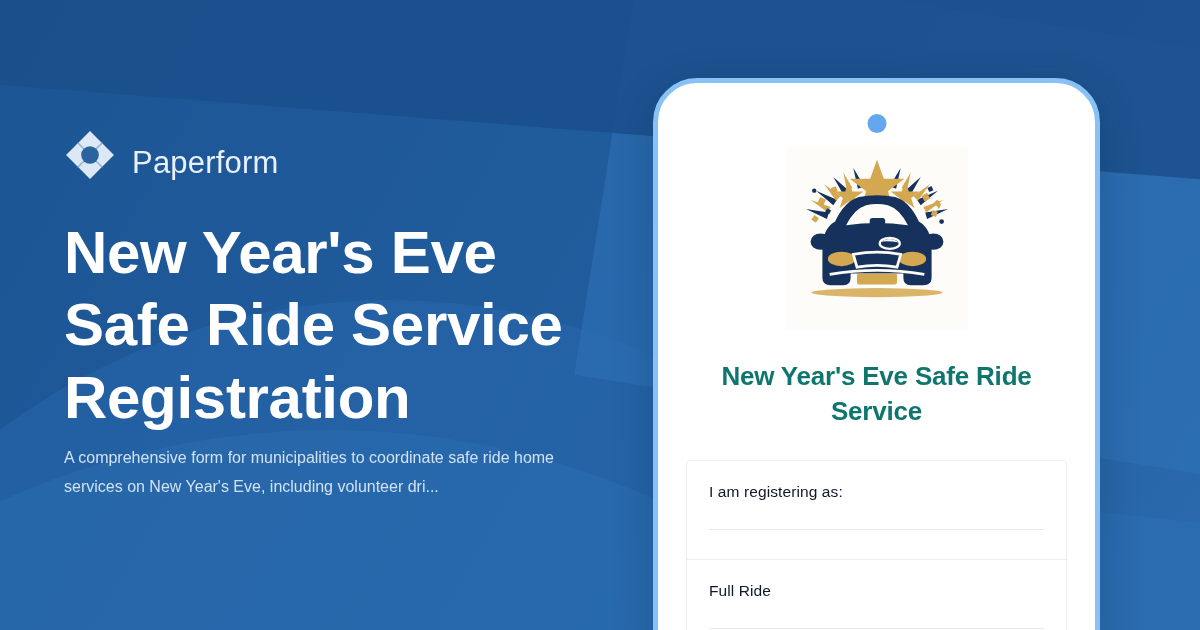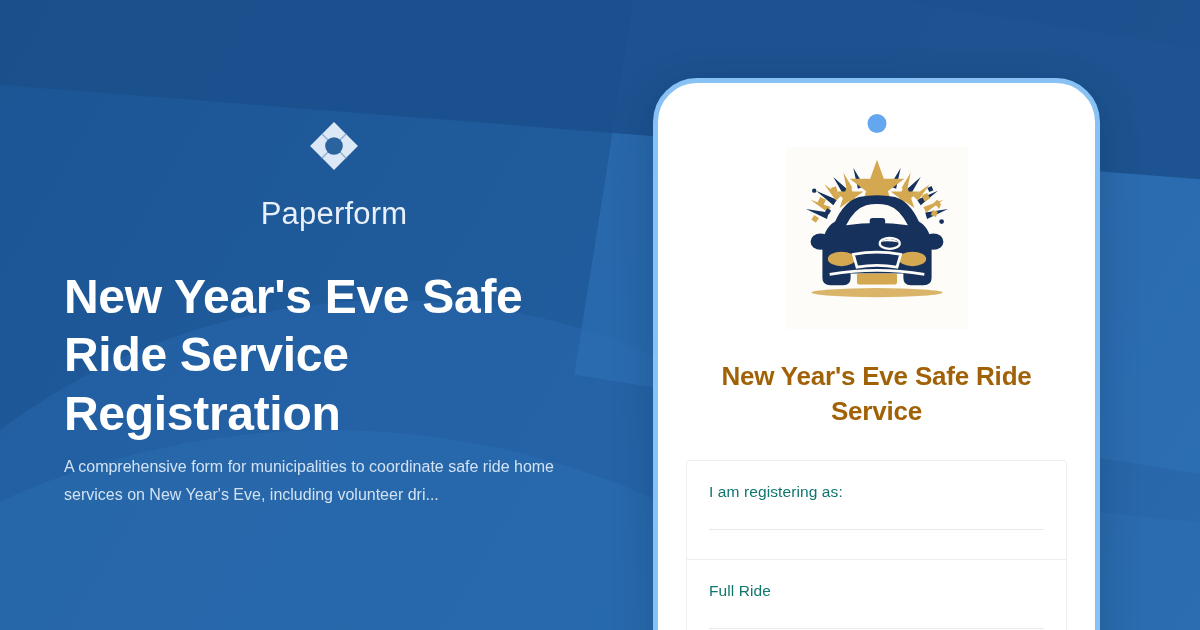--- a/index.html
+++ b/index.html
@@ -80,39 +80,38 @@
     width: 540px;
     height: 630px;
     display: flex;
     flex-direction: column;
     justify-content: center;
     z-index: 5;
   }
 
   .brand {
     display: flex;
-    align-items: center;
-    gap: 24px;
+    align-items: flex-end;
+    gap: 16px;
     margin-bottom: 36px;
-    flex-direction: column;
   }
   .brand-mark {
     width: 52px; height: 52px;
     flex: 0 0 52px;
     display: block;
   }
   .brand-name {
     font-size: 31px;
     letter-spacing: .2px;
     color: #e8f0f9;
     font-weight: 400;
   }
 
   .headline {
-    font-size: 48px;
+    font-size: 60px;
     line-height: 1.21;
     font-weight: 700;
     color: #ffffff;
     letter-spacing: -0.3px;
     margin-bottom: 10px;
     max-width: 500px;
   }
 
   .subcopy {
     font-size: 16px;
@@ -161,40 +160,40 @@
     display: block;
     background: #fdfcf8;
   }
 
   .form-title {
     margin: 30px 12px 0 12px;
     text-align: center;
     font-size: 26px;
     line-height: 1.33;
     font-weight: 700;
-    color: #a16207;
+    color: #0f766e;
     letter-spacing: -0.2px;
   }
 
   .form-card {
     margin-top: 32px;
     background: #ffffff;
     border: 1px solid #eceef1;
     border-radius: 4px;
   }
   .form-field {
     padding: 22px 22px 0 22px;
     min-height: 98px;
   }
   .form-field + .form-field {
     border-top: 1px solid #eceef1;
   }
   .field-label {
     font-size: 15.5px;
-    color: #0f766e;
+    color: #0f172a;
     font-weight: 400;
     letter-spacing: .1px;
   }
   .field-underline {
     margin-top: 28px;
     height: 1px;
     background: #e7e9ec;
   }
 </style>
 </head>

